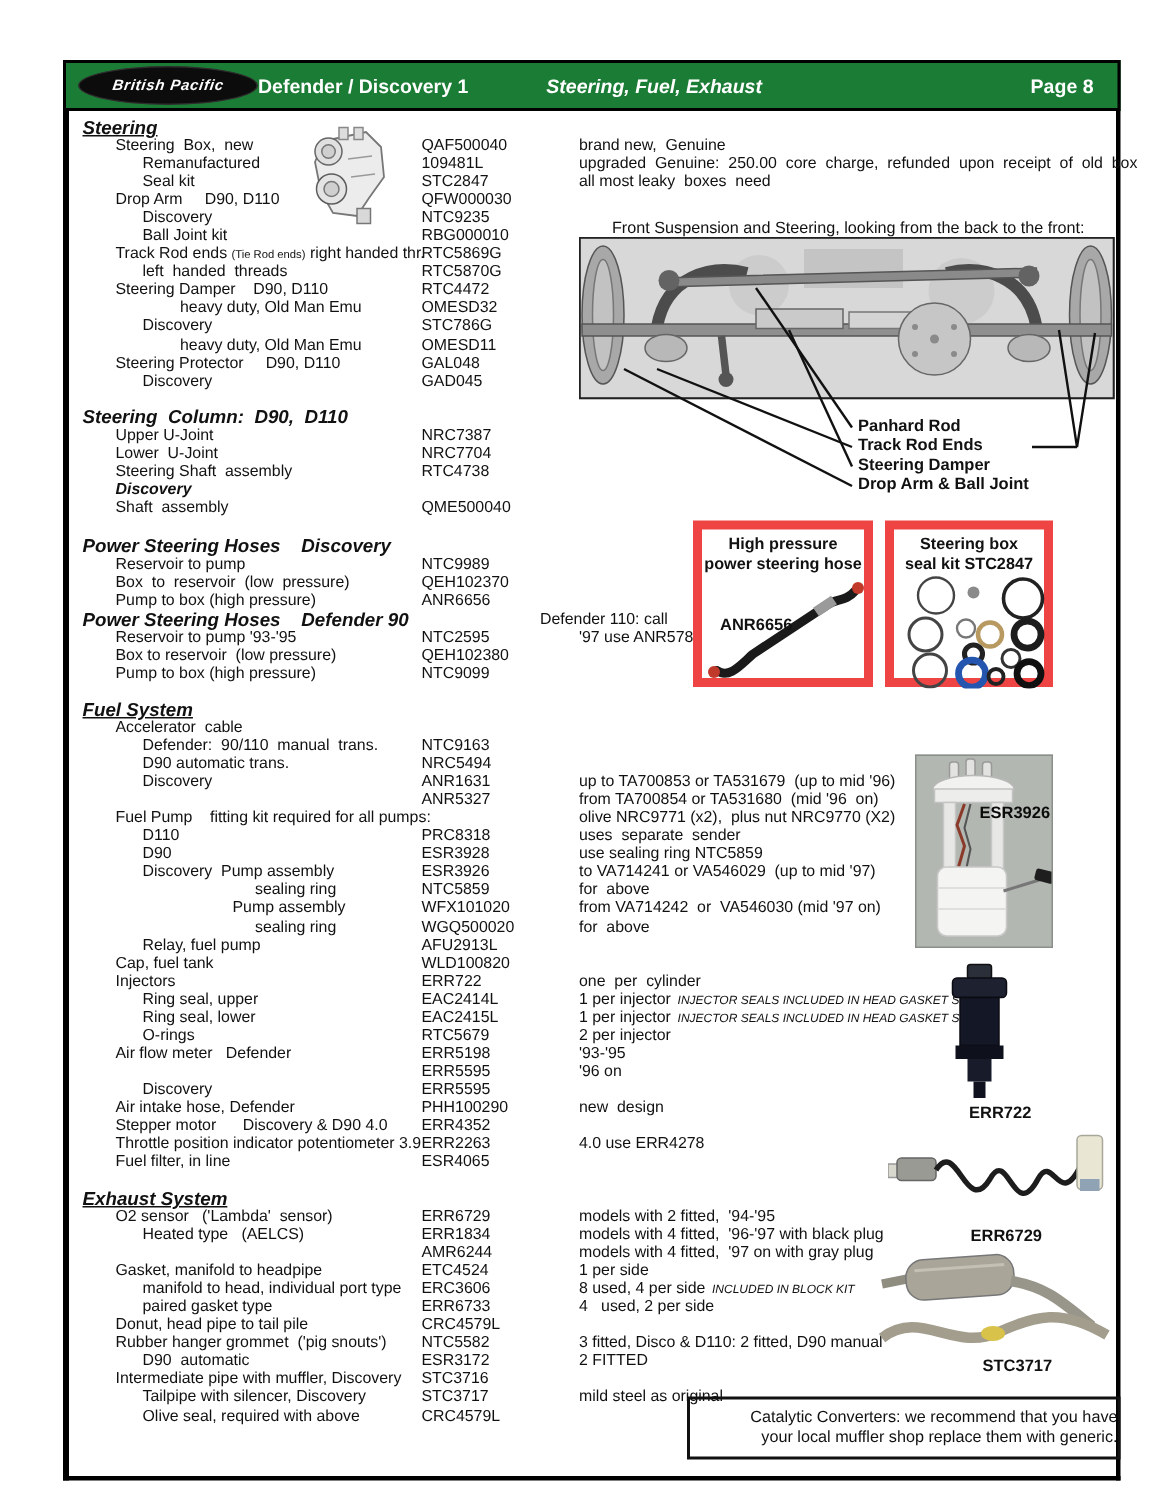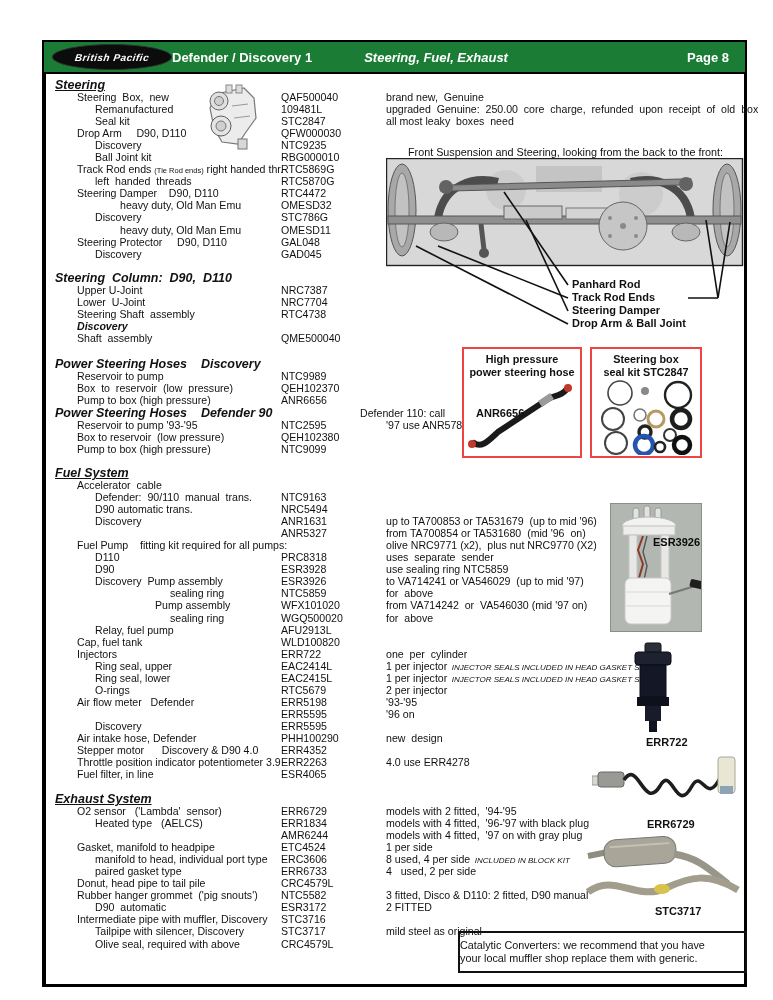--- a/index.html
+++ b/index.html
@@ -34,30 +34,30 @@
   .nital{font-style:italic;font-size:8px;margin-top:25px;}
   
   .sbox-art{position:absolute;left:196px;top:84px;width:70px;height:68px;}
   
   .diag-caption{position:absolute;left:386px;top:146px;width:359px;text-align:center;
                 font-weight:normal;font-size:10.8px;white-space:nowrap;}
   .diagram{position:absolute;left:386px;top:158px;width:359px;height:176px;}
   .diagram svg{position:absolute;left:0;top:0;}
   .dlabel{position:absolute;left:186px;font-weight:bold;font-size:11px;white-space:nowrap;}
   
-  .pbox{position:absolute;box-sizing:border-box;border:2px solid #ef4444;background:#fff;}
+  .pbox{position:absolute;box-sizing:border-box;border:6px solid #ef4444;background:#fff;}
   .pbox .pbox-title{font-weight:bold;font-size:10.8px;text-align:center;line-height:13px;padding-top:4px;}
   .hose-part{position:absolute;left:12px;top:58px;font-weight:bold;font-size:11px;}
   
   .esr-box{position:absolute;left:610px;top:503px;width:90px;height:127px;background:#b2b7b2;border:1px solid #8a8f8a;}
   .esr-label{position:absolute;left:42px;top:32px;font-weight:bold;font-size:11px;color:#0b0b0b;}
   .img-label{position:absolute;font-weight:bold;font-size:11px;white-space:nowrap;}
   .cat-box{position:absolute;left:458px;top:931px;width:289px;height:42px;box-sizing:border-box;
            border:2.5px solid #111;display:flex;flex-direction:column;justify-content:center;}
-  .cat-box div{font-size:10.8px;text-align:left;line-height:13.5px;white-space:nowrap;}
+  .cat-box div{font-size:10.8px;text-align:right;line-height:13.5px;white-space:nowrap;}
 </style>
 </head>
 <body>
 
 <div id="page">
 
   <div class="frame-left"></div>
   <div class="frame-right"></div>
   <div class="frame-bottom"></div>
 

